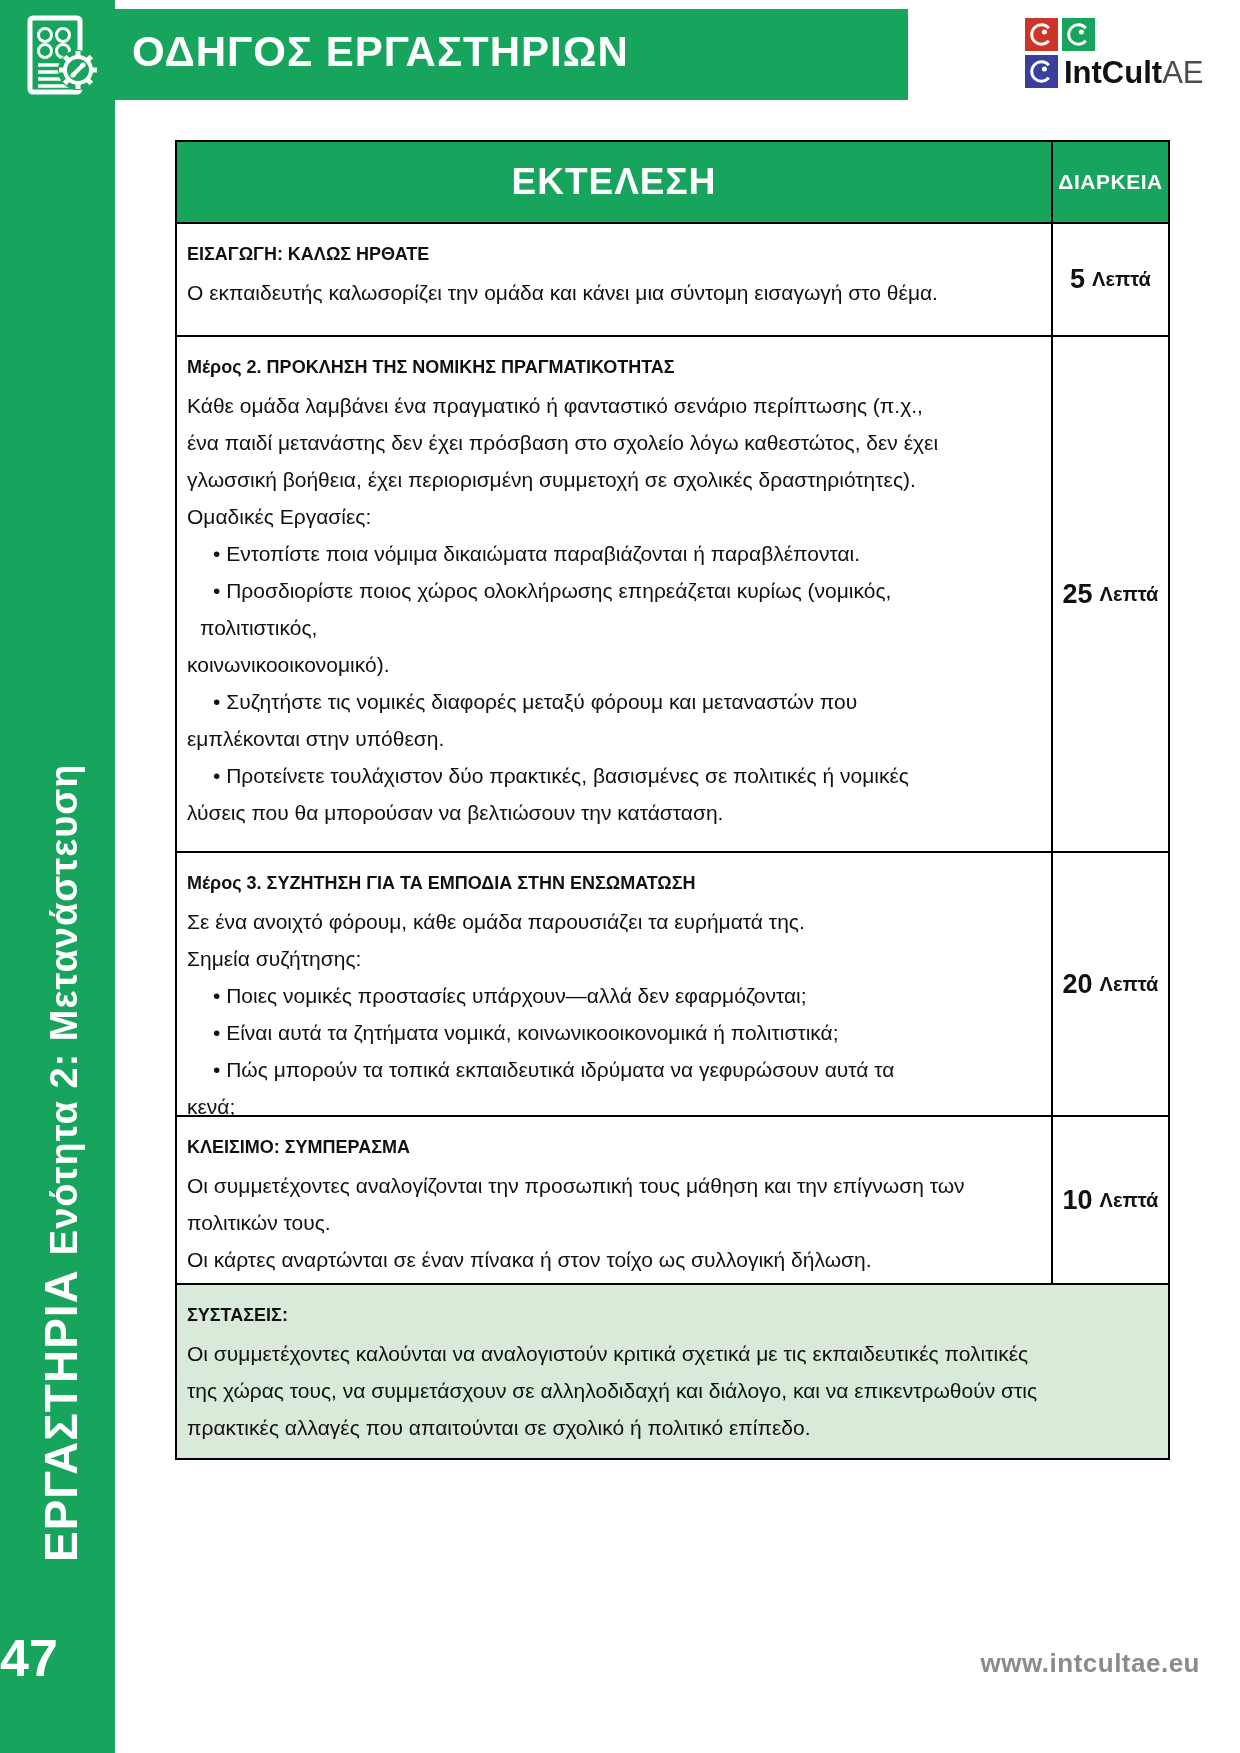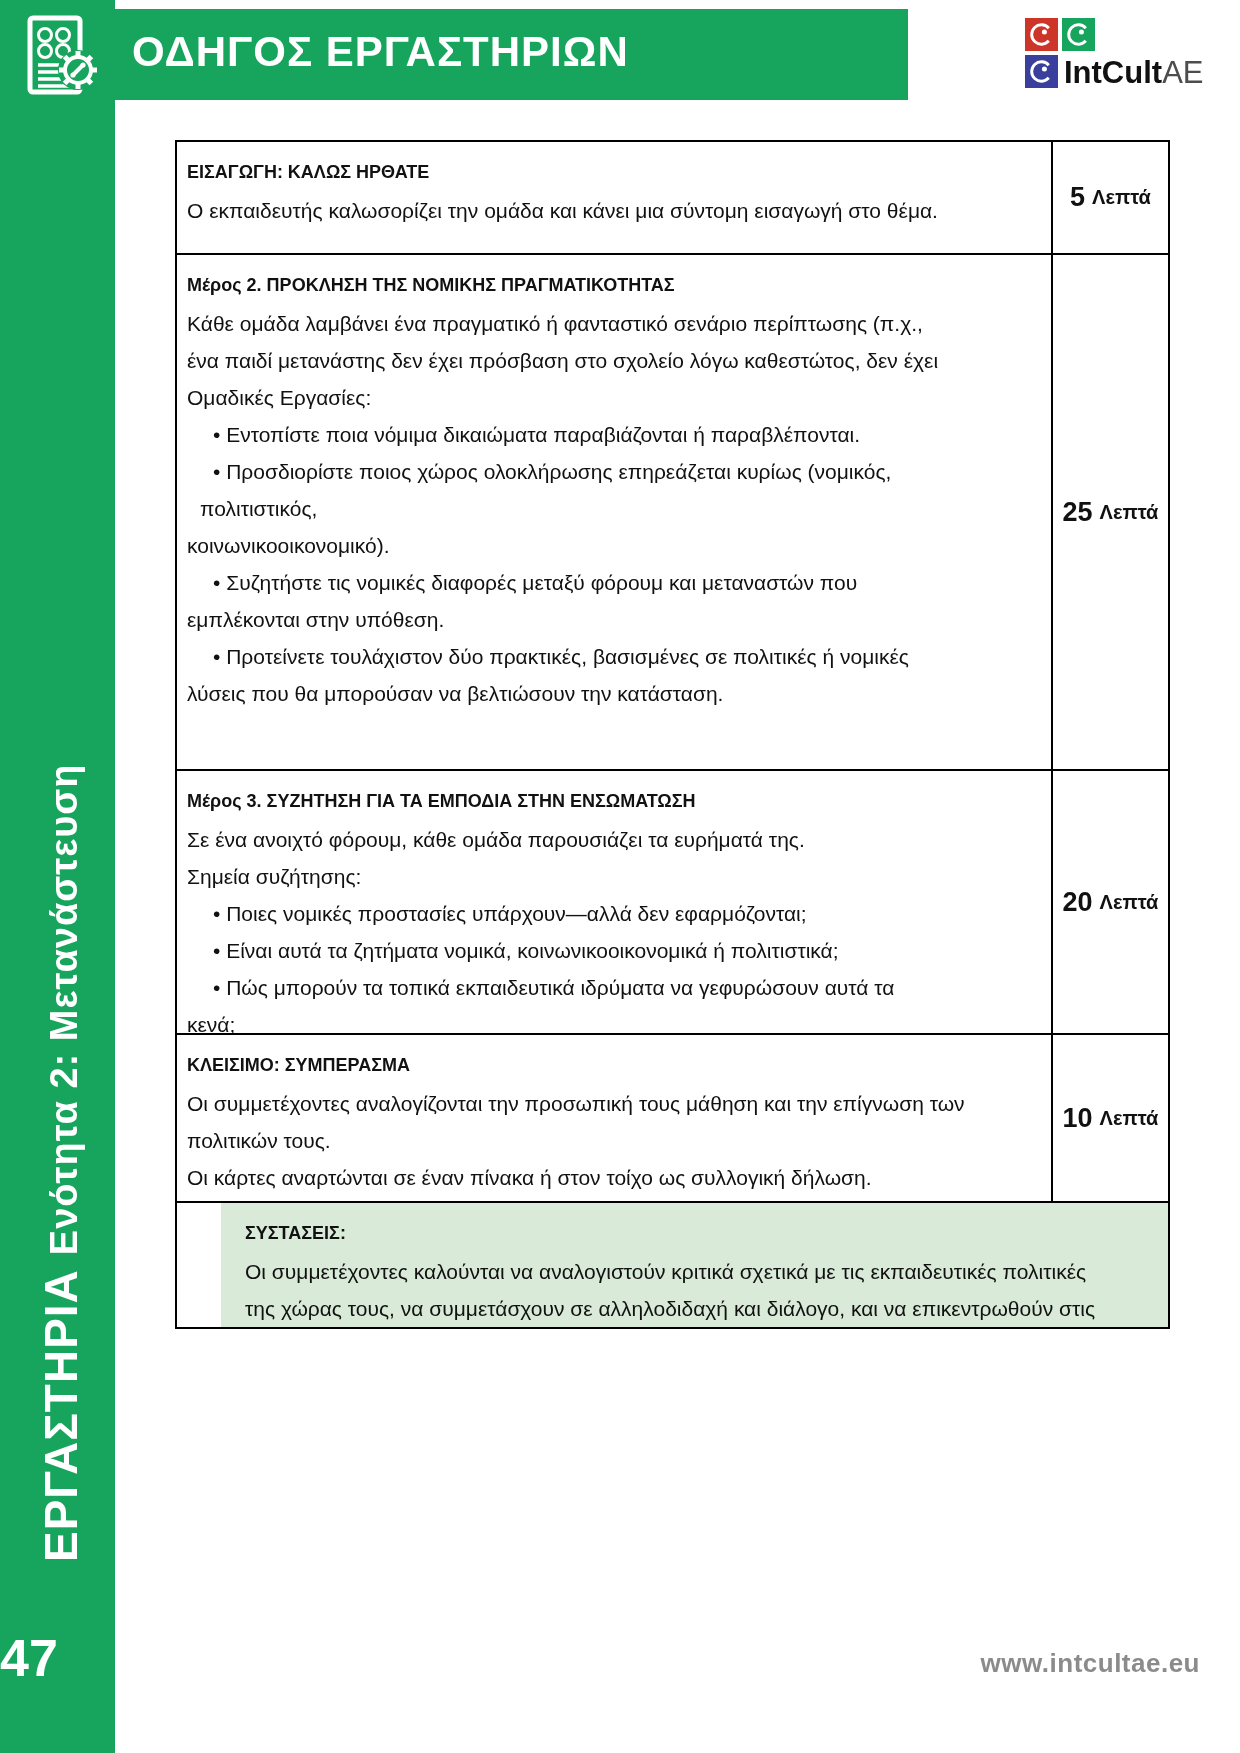--- a/index.html
+++ b/index.html
@@ -63,21 +63,21 @@
   .r2{height:516px;}
   .r3{height:264px;}
   .r4{height:168px;}
   .row-title{font-size:18px;font-weight:bold;line-height:40px;}
   .ln{font-size:21px;line-height:37px;}
   .ln.b{padding-left:26px;}
   .ln.h{padding-left:13px;}
   .dur-num{font-weight:bold;font-size:27px;}
   .dur-unit{font-weight:bold;font-size:20px;margin-left:7px;}
   
-  .trec{background:var(--light_green);height:124px;padding:10px 12px 6px 24px;overflow:hidden;margin-left:44px;}
+  .trec{background:var(--light_green);height:173px;padding:10px 12px 6px 10px;overflow:hidden;}
   
   .footer-url{
     position:absolute;top:1648px;right:40px;font-size:26px;font-weight:bold;
     color:var(--footer_gray);letter-spacing:0.5px;
   }
 </style>
 </head>
 <body>
 
 <div id="page">
@@ -141,37 +141,42 @@
   </div>
 
   <div class="vert-label">
     <span class="big">ΕΡΓΑΣΤΗΡΙΑ</span><span class="small">Ενότητα 2: Μετανάστευση</span>
   </div>
 
   <div class="page-num">47</div>
 
   <div class="table">
 
+    <div class="trow thead">
+      <div class="cell-main">ΕΚΤΕΛΕΣΗ</div>
+      <div class="cell-dur">ΔΙΑΡΚΕΙΑ</div>
+    </div>
 
     <div class="trow r1">
       <div class="cell-main">
         <div class="row-title">ΕΙΣΑΓΩΓΗ: ΚΑΛΩΣ ΗΡΘΑΤΕ</div>
         <div class="ln">Ο εκπαιδευτής καλωσορίζει την ομάδα και κάνει μια σύντομη εισαγωγή στο θέμα.</div>
       </div>
       <div class="cell-dur">
         <span class="dur-num">5</span>
         <span class="dur-unit">Λεπτά</span>
       </div>
     </div>
 
     <div class="trow r2">
       <div class="cell-main">
         <div class="row-title">Μέρος 2. ΠΡΟΚΛΗΣΗ ΤΗΣ ΝΟΜΙΚΗΣ ΠΡΑΓΜΑΤΙΚΟΤΗΤΑΣ</div>
         <div class="ln">Κάθε ομάδα λαμβάνει ένα πραγματικό ή φανταστικό σενάριο περίπτωσης (π.χ.,</div>
         <div class="ln">ένα παιδί μετανάστης δεν έχει πρόσβαση στο σχολείο λόγω καθεστώτος, δεν έχει</div>
+        <div class="ln">γλωσσική βοήθεια, έχει περιορισμένη συμμετοχή σε σχολικές δραστηριότητες).</div>
         <div class="ln">Ομαδικές Εργασίες:</div>
         <div class="ln b">• Εντοπίστε ποια νόμιμα δικαιώματα παραβιάζονται ή παραβλέπονται.</div>
         <div class="ln b">• Προσδιορίστε ποιος χώρος ολοκλήρωσης επηρεάζεται κυρίως (νομικός,</div>
         <div class="ln h">πολιτιστικός,</div>
         <div class="ln">κοινωνικοοικονομικό).</div>
         <div class="ln b">• Συζητήστε τις νομικές διαφορές μεταξύ φόρουμ και μεταναστών που</div>
         <div class="ln">εμπλέκονται στην υπόθεση.</div>
         <div class="ln b">• Προτείνετε τουλάχιστον δύο πρακτικές, βασισμένες σε πολιτικές ή νομικές</div>
         <div class="ln">λύσεις που θα μπορούσαν να βελτιώσουν την κατάσταση.</div>
       </div>

